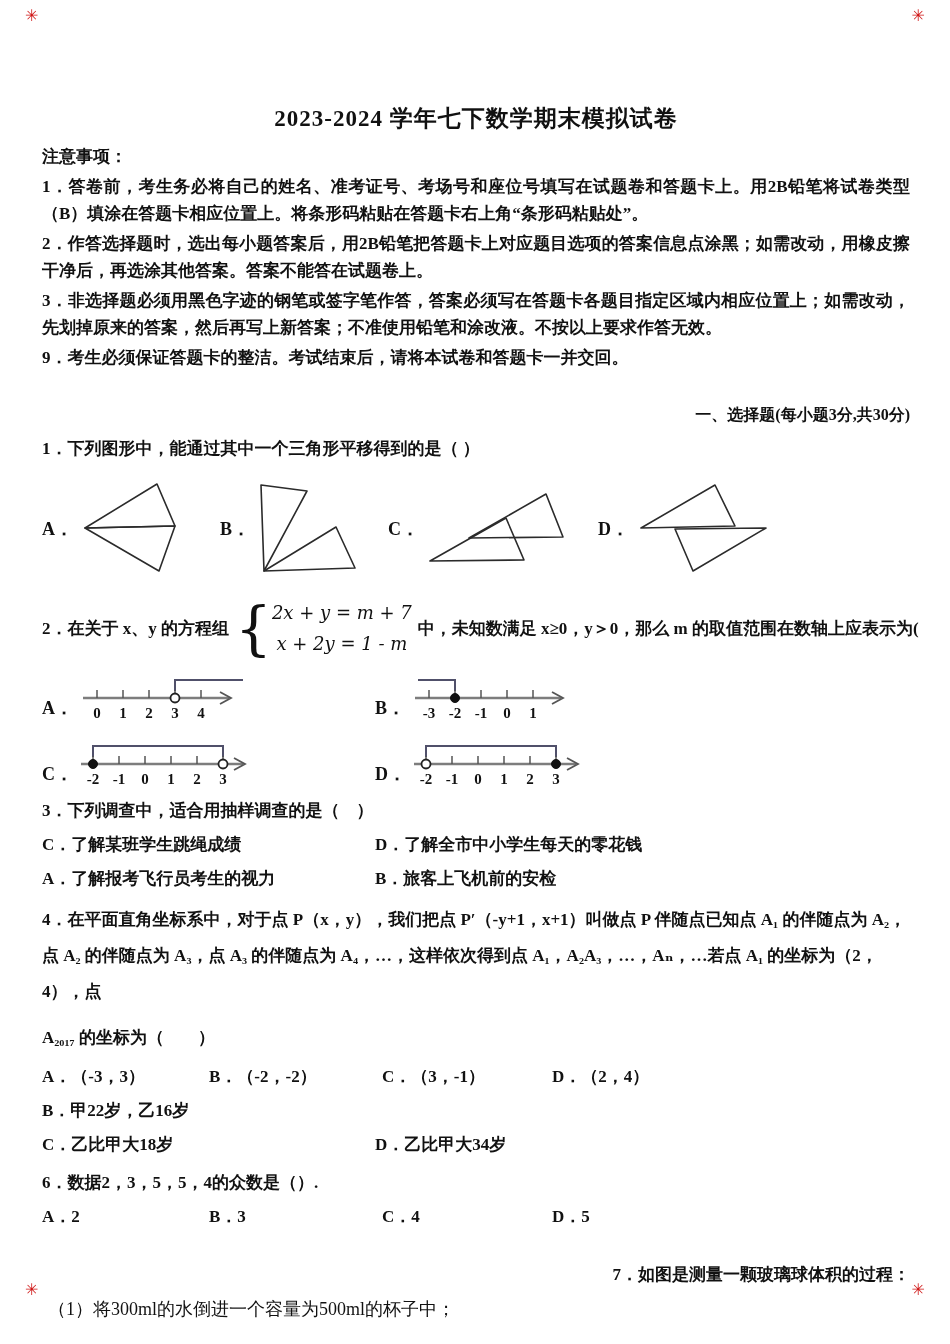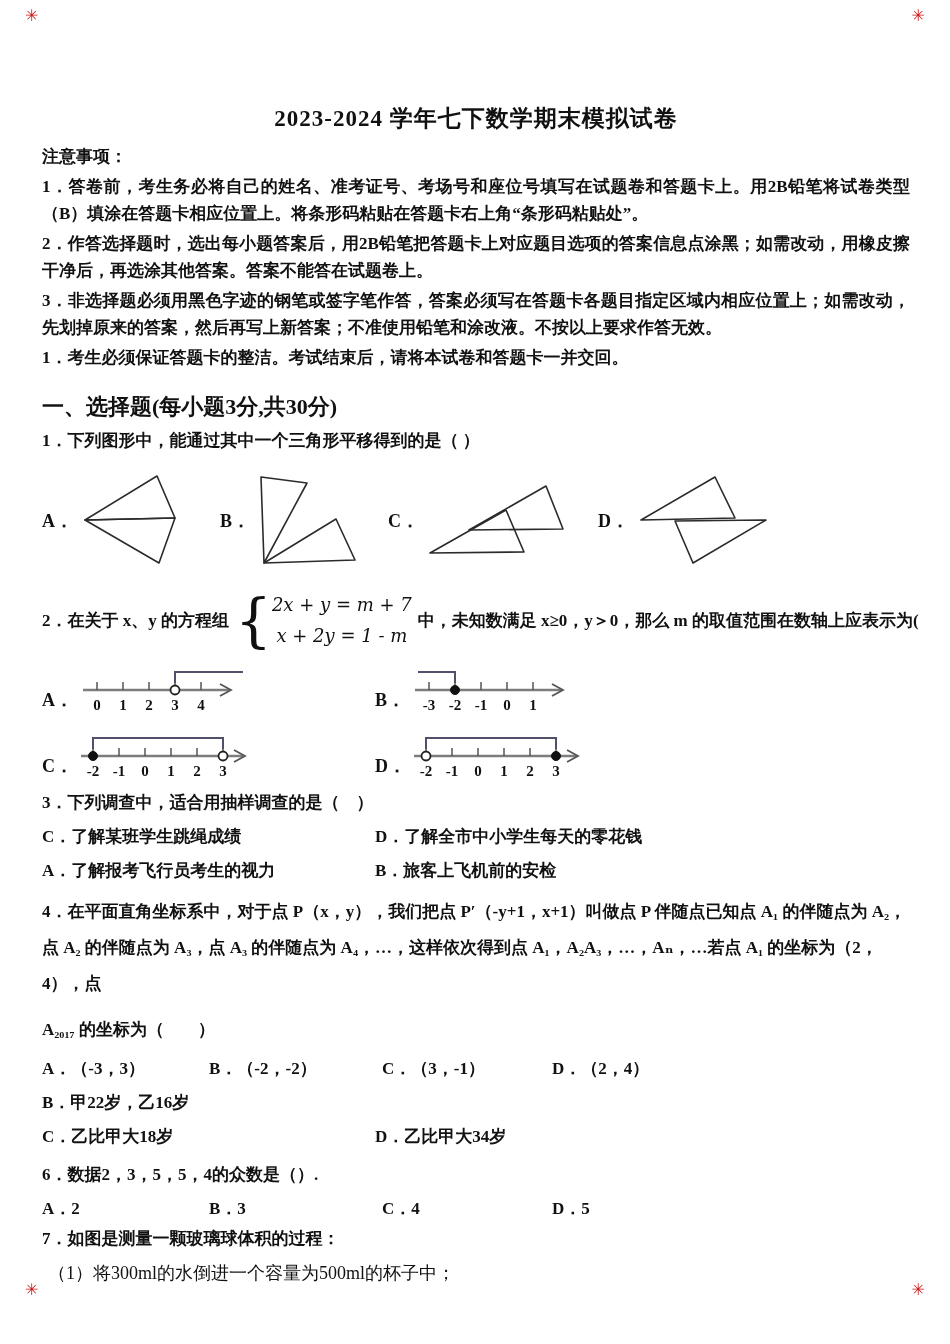--- a/index.html
+++ b/index.html
@@ -2,21 +2,21 @@
 <html><head>
 <meta charset="utf-8">
 <style>
   html,body{margin:0;padding:0;background:#ffffff;}
   .page{position:relative;width:950px;height:1344px;background:#fff;overflow:hidden;
         font-family:"Liberation Serif","DejaVu Serif",serif;color:#111;}
   .content{padding:104px 40px 0 42px;}
   .title{text-align:center;font-size:23px;font-weight:700;letter-spacing:1px;line-height:30px;}
   .notice-head{font-size:17px;font-weight:700;margin-top:10px;line-height:26px;}
   .nitem{font-size:17px;font-weight:700;line-height:26.5px;text-align:justify;margin-top:4px;}
-  .sec-head{font-size:22px;font-weight:700;margin-top:22px;line-height:26px;}
+  .sec-head{font-size:16px;font-weight:700;margin-top:30px;line-height:26px;text-align:right;}
   .qtext{font-size:17px;font-weight:700;line-height:26px;margin-top:8px;}
   .q4line{font-size:17px;font-weight:700;line-height:36px;margin-top:8px;}
   
   .figrow{display:flex;align-items:center;margin-top:8px;height:118px;}
   .figcell{display:flex;align-items:center;}
   .figlabel{font-size:18px;font-weight:700;margin-right:4px;}
   .figsvg path{fill:none;stroke:#2b2b2b;stroke-width:1.6;stroke-linejoin:round;}
   
   .q2row{display:flex;align-items:center;margin-top:12px;font-size:17px;font-weight:700;white-space:nowrap;text-align:center;}
   .sys{display:inline-flex;align-items:center;margin:0 6px;}
@@ -53,21 +53,21 @@
   <span class="corner" style="bottom:46px;right:25px;">✳</span>
 
   <div class="content">
 
     <div class="title">2023-2024 学年七下数学期末模拟试卷</div>
 
     <div class="notice-head">注意事项：</div>
     <div class="nitem">1．答卷前，考生务必将自己的姓名、准考证号、考场号和座位号填写在试题卷和答题卡上。用2B铅笔将试卷类型（B）填涂在答题卡相应位置上。将条形码粘贴在答题卡右上角“条形码粘贴处”。</div>
     <div class="nitem">2．作答选择题时，选出每小题答案后，用2B铅笔把答题卡上对应题目选项的答案信息点涂黑；如需改动，用橡皮擦干净后，再选涂其他答案。答案不能答在试题卷上。</div>
     <div class="nitem">3．非选择题必须用黑色字迹的钢笔或签字笔作答，答案必须写在答题卡各题目指定区域内相应位置上；如需改动，先划掉原来的答案，然后再写上新答案；不准使用铅笔和涂改液。不按以上要求作答无效。</div>
-    <div class="nitem">1．考生必须保证答题卡的整洁。考试结束后，请将本试卷和答题卡一并交回。</div>
+    <div class="nitem">9．考生必须保证答题卡的整洁。考试结束后，请将本试卷和答题卡一并交回。</div>
 
     <div class="sec-head">一、选择题(每小题3分,共30分)</div>
 
     <div class="qtext">1．下列图形中，能通过其中一个三角形平移得到的是（ ）</div>
 
     <div class="figrow">
       <div class="figcell" style="width:178px;">
         <span class="figlabel">A．</span>
         <svg class="figsvg" width="125" height="100" viewBox="0 0 125 100">
           <path d="M8 49 L98 47 L80 5 Z"></path>
@@ -227,17 +227,17 @@
     </div>
 
     <div class="qtext" style="margin-top:12px;">6．数据2，3，5，5，4的众数是（）.</div>
     <div class="opt4">
       <div><span>A．</span><span>2</span></div>
       <div><span>B．</span><span>3</span></div>
       <div><span>C．</span><span>4</span></div>
       <div><span>D．</span><span>5</span></div>
     </div>
 
-    <div class="qtext" style="margin-top:4px;">7．如图是测量一颗玻璃球体积的过程：</div>
+    <div class="qtext" style="margin-top:32px;text-align:right;">7．如图是测量一颗玻璃球体积的过程：</div>
     <div class="step">（1）将300ml的水倒进一个容量为500ml的杯子中；</div>
 
   </div>
 </div>
 
 </body></html>

